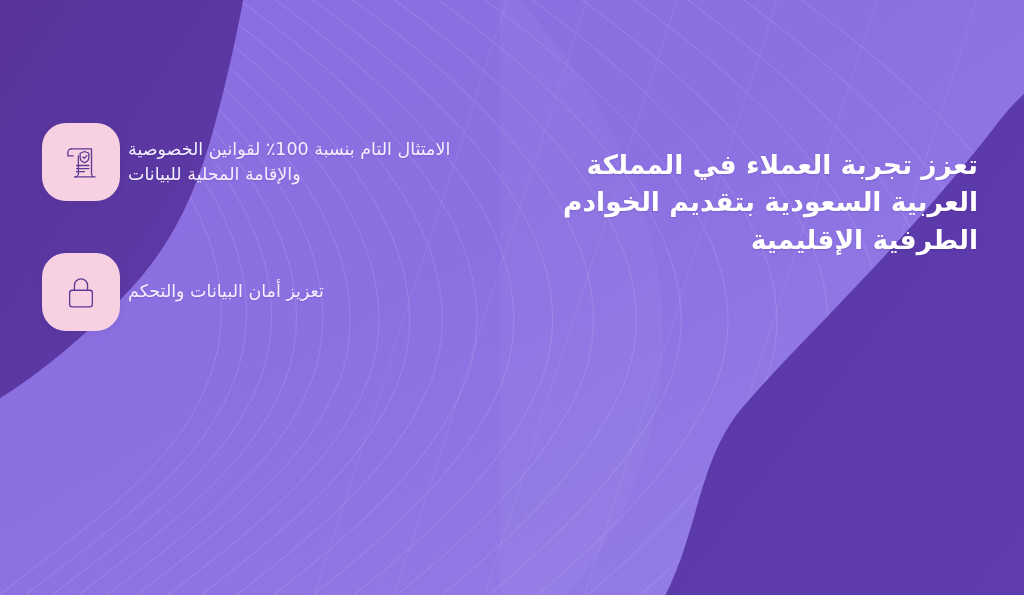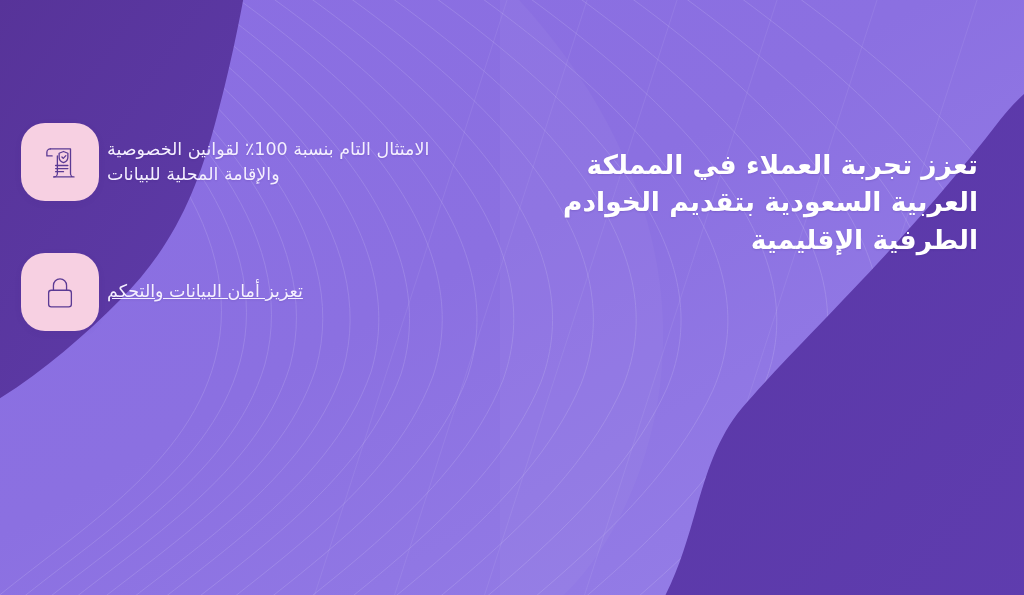--- a/index.html
+++ b/index.html
@@ -53,21 +53,21 @@
     position: absolute;
     top: 123px;
     left: 0;
     width: 480px;
   }
   .feature-row {
     position: relative;
     display: flex;
     flex-direction: row-reverse;
     align-items: center;
-    justify-content: center;
+    justify-content: flex-end;
     height: 78px;
     margin-bottom: 52px;
     padding-right: 0;
   }
   .feature-row:last-child { margin-bottom: 0; }
 
   .icon-tile {
     flex: 0 0 auto;
     width: 78px;
     height: 78px;
@@ -108,21 +108,21 @@
     padding-left: 0;
     padding-right: 22px;
     margin-right: 0;
     text-shadow: 0 1px 2px rgba(60,30,120,0.15);
   }
   .feature-text.two-line { font-size: 17.5px; }
 
   
   .row-1 .feature-text { max-width: 330px; }
   .row-2 .feature-text { max-width: 330px; }
-  .row-3 .feature-text { max-width: 330px; text-decoration: underline; }
+  .row-3 .feature-text { max-width: 330px; }
 </style>
 </head>
 <body>
 
 <div id="slide">
 
   <svg class="bg-svg" viewBox="0 0 1024 595" preserveAspectRatio="none">
     <defs>
       <linearGradient id="lightGrad" x1="0" y1="0" x2="1" y2="1">
         <stop offset="0%" stop-color="#8a6ee2"></stop>

